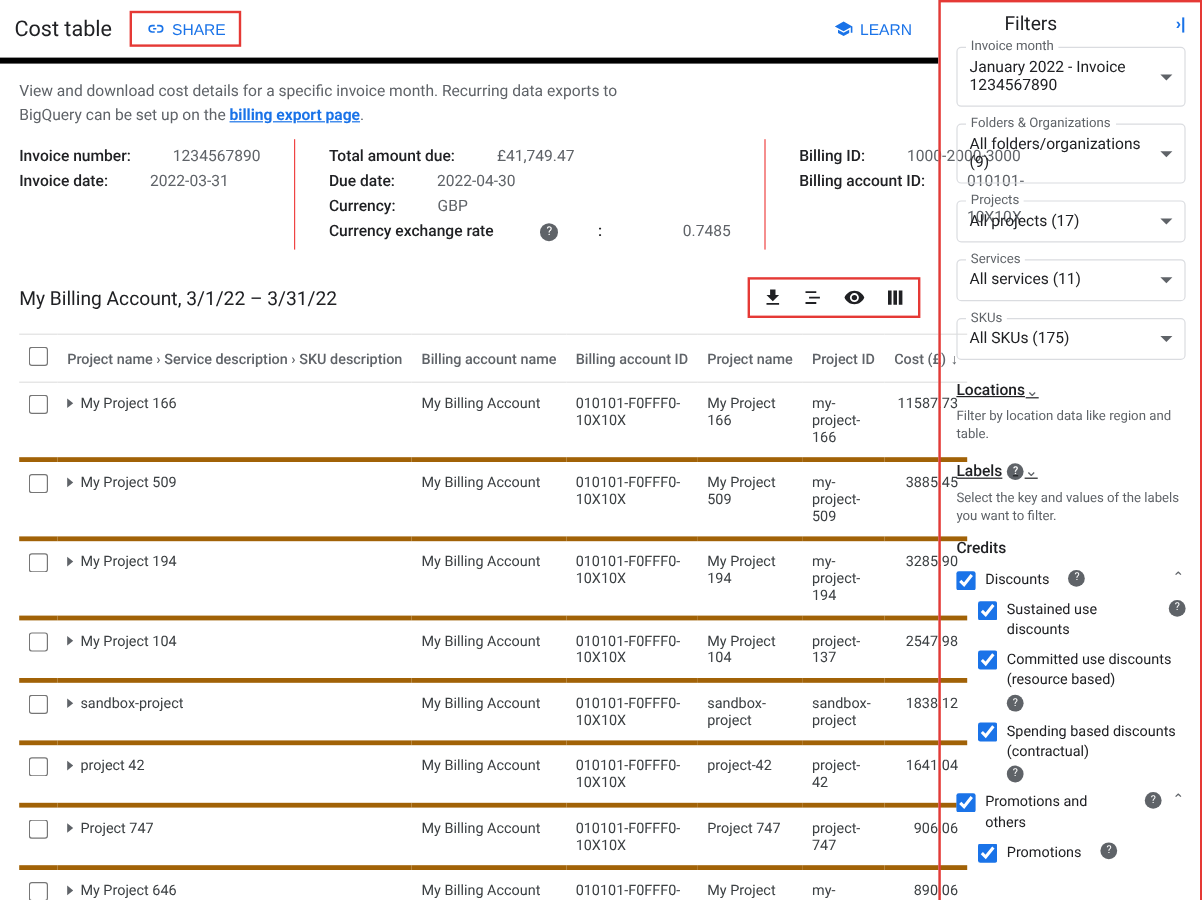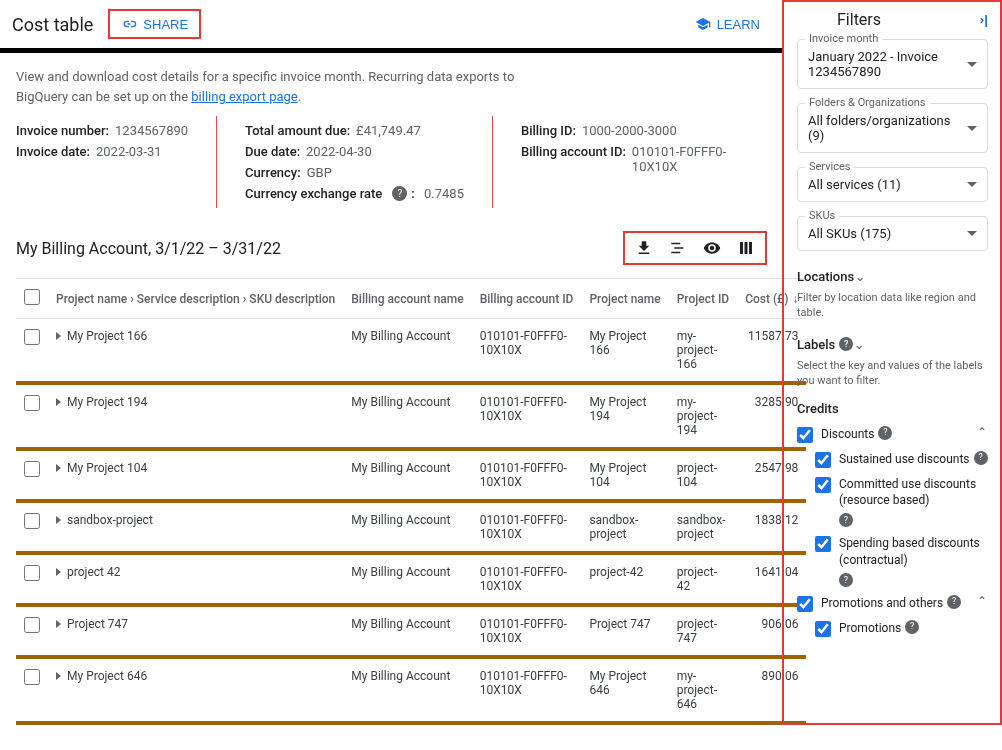--- a/index.html
+++ b/index.html
@@ -10,27 +10,27 @@
   .red-box { outline: 2px solid #e53935; outline-offset: -1px; }
 
   
   .header { display: flex; align-items: center; padding: 10px 12px; border-bottom: 5px solid #000000; }
   .page-title { font-size: 18px; font-weight: 400; color: #202124; margin-right: 16px; }
   .share-btn { display: inline-flex; align-items: center; gap: 6px; color: #1a73e8; font-size: 13px; font-weight: 500; padding: 6px 12px; border: none; background: none; cursor: pointer; }
   .learn-btn { display: inline-flex; align-items: center; gap: 6px; color: #1a73e8; font-size: 13px; font-weight: 500; padding: 6px 10px; border: none; background: none; cursor: pointer; margin-left: auto; }
 
   
   .desc { padding: 14px 16px 10px 16px; font-size: 13px; color: #5f6368; line-height: 1.5; }
-  .desc a { color: #1a73e8; text-decoration: underline; }
+  .desc a { color: #1a73e8; text-decoration: underline; font-weight: bold; }
 
   
   .meta { display: flex; padding: 0 16px 16px 16px; gap: 0; font-size: 13px; }
   .meta-col { padding: 4px 28px 4px 0; }
   .meta-col + .meta-col { border-left: 1px solid #ef4444; padding-left: 28px; }
-  .meta-row { display: flex; padding: 3px 0; }
+  .meta-row { display: flex; padding: 3px 0; gap: 29px; }
   .meta-label { font-weight: 500; color: #202124; margin-right: 6px; white-space: nowrap; }
   .meta-value { color: #5f6368; }
   .help-circle { display: inline-flex; align-items: center; justify-content: center; width: 15px; height: 15px; border-radius: 50%; background: #5f6368; color: #fff; font-size: 10px; margin: 0 4px; }
 
   
   .subheader { display: flex; align-items: center; padding: 8px 16px 14px 16px; }
   .subheader-title { font-size: 16px; font-weight: 400; }
   .toolbar { margin-left: auto; display: flex; align-items: center; gap: 14px; padding: 6px 10px; }
   .tb-btn { width: 20px; height: 20px; display: flex; align-items: center; justify-content: center; cursor: pointer; color: #202124; background: none; border: none; }
 
@@ -49,29 +49,29 @@
   
   .filters-head { display: flex; align-items: center; margin-bottom: 10px; margin-left: 40px; }
   .filters-title { font-size: 16px; font-weight: 400; }
   .collapse-icon { margin-left: auto; color: #1a73e8; cursor: pointer; background:none; border:none; font-weight:bold; }
   .field { margin-bottom: 14px; position: relative; }
   .field-label { font-size: 11px; color: #5f6368; position: absolute; top: -7px; left: 8px; background: #fff; padding: 0 4px; }
   .field-box { border: 1px solid #dadce0; border-radius: 4px; padding: 9px 10px; display: flex; align-items: center; justify-content: space-between; font-size: 13px; cursor: pointer; }
   .dd-caret { width: 0; height: 0; border-left: 5px solid transparent; border-right: 5px solid transparent; border-top: 5px solid #5f6368; }
 
   .section { margin-bottom: 12px; }
-  .section-head { display: flex; align-items: center; justify-content: flex-start; padding: 4px 0; cursor: pointer; }
+  .section-head { display: flex; align-items: center; justify-content: flex-start; padding: 4px 0; cursor: pointer; text-decoration: underline; }
   .section-title { font-weight: 500; font-size: 13px; display: flex; align-items: center; gap: 4px; }
   .section-desc { font-size: 11px; color: #5f6368; margin-top: 2px; line-height: 1.4; }
   .sec-caret { width: 12px; height: 12px; display: inline-flex; align-items: center; justify-content: center; color: #5f6368; }
 
   .check-row { display: flex; align-items: flex-start; gap: 8px; padding: 4px 0; font-size: 12px; }
   .check-row.indent { padding-left: 18px; }
   .check-row input { accent-color: #1a73e8; width: 16px; height: 16px; margin-top: 1px; flex-shrink: 0; }
-  .check-row .lbl { flex: 1; display: flex; align-items: flex-start; gap: 4px; line-height: 1.4; }
+  .check-row .lbl { flex: 1; display: flex; align-items: flex-start; gap: 16px; line-height: 1.4; }
   .help-sm { display: inline-flex; align-items: center; justify-content: center; width: 14px; height: 14px; border-radius: 50%; background: #5f6368; color: #fff; font-size: 9px; flex-shrink: 0; }
   .help-below { margin-left: 42px; margin-top: -2px; margin-bottom: 4px; }
 
   
   .filters.red-box { outline-offset: -2px; }
 
   svg { display: block; }
 </style>
 </head>
 <body>
@@ -194,41 +194,55 @@
               <td>010101-F0FFF0-<br>10X10X</td>
               <td>My Project 166</td>
               <td>my-project-<br>166</td>
               <td class="cost">11587.73</td>
             </tr>
             <tr>
               <td class="chk"><input type="checkbox" style=""></td>
               <td>
                 <span class="expand-cell">
                   <span class="caret-right"></span>
+                  <span>My Project 509</span>
+                </span>
+              </td>
+              <td>My Billing Account</td>
+              <td>010101-F0FFF0-<br>10X10X</td>
+              <td>My Project 509</td>
+              <td>my-project-<br>509</td>
+              <td class="cost">3885.45</td>
+            </tr>
+            <tr>
+              <td class="chk"><input type="checkbox" style=""></td>
+              <td>
+                <span class="expand-cell">
+                  <span class="caret-right"></span>
                   <span>My Project 194</span>
                 </span>
               </td>
               <td>My Billing Account</td>
               <td>010101-F0FFF0-<br>10X10X</td>
               <td>My Project 194</td>
               <td>my-project-<br>194</td>
               <td class="cost">3285.90</td>
             </tr>
             <tr>
               <td class="chk"><input type="checkbox" style=""></td>
               <td>
                 <span class="expand-cell">
                   <span class="caret-right"></span>
                   <span>My Project 104</span>
                 </span>
               </td>
               <td>My Billing Account</td>
               <td>010101-F0FFF0-<br>10X10X</td>
               <td>My Project 104</td>
-              <td>project-104</td>
+              <td>project-137</td>
               <td class="cost">2547.98</td>
             </tr>
             <tr>
               <td class="chk"><input type="checkbox" style=""></td>
               <td>
                 <span class="expand-cell">
                   <span class="caret-right"></span>
                   <span>sandbox-project</span>
                 </span>
               </td>
@@ -300,20 +314,27 @@
         </div>
     </div>
     <div class="field">
       <span class="field-label">Folders &amp; Organizations</span>
       <div class="field-box">
           <span>All folders/organizations (9)</span>
           <span class="dd-caret"></span>
         </div>
     </div>
     <div class="field">
+      <span class="field-label">Projects</span>
+      <div class="field-box">
+          <span>All projects (17)</span>
+          <span class="dd-caret"></span>
+        </div>
+    </div>
+    <div class="field">
       <span class="field-label">Services</span>
       <div class="field-box">
           <span>All services (11)</span>
           <span class="dd-caret"></span>
         </div>
     </div>
     <div class="field">
       <span class="field-label">SKUs</span>
       <div class="field-box">
           <span>All SKUs (175)</span>

